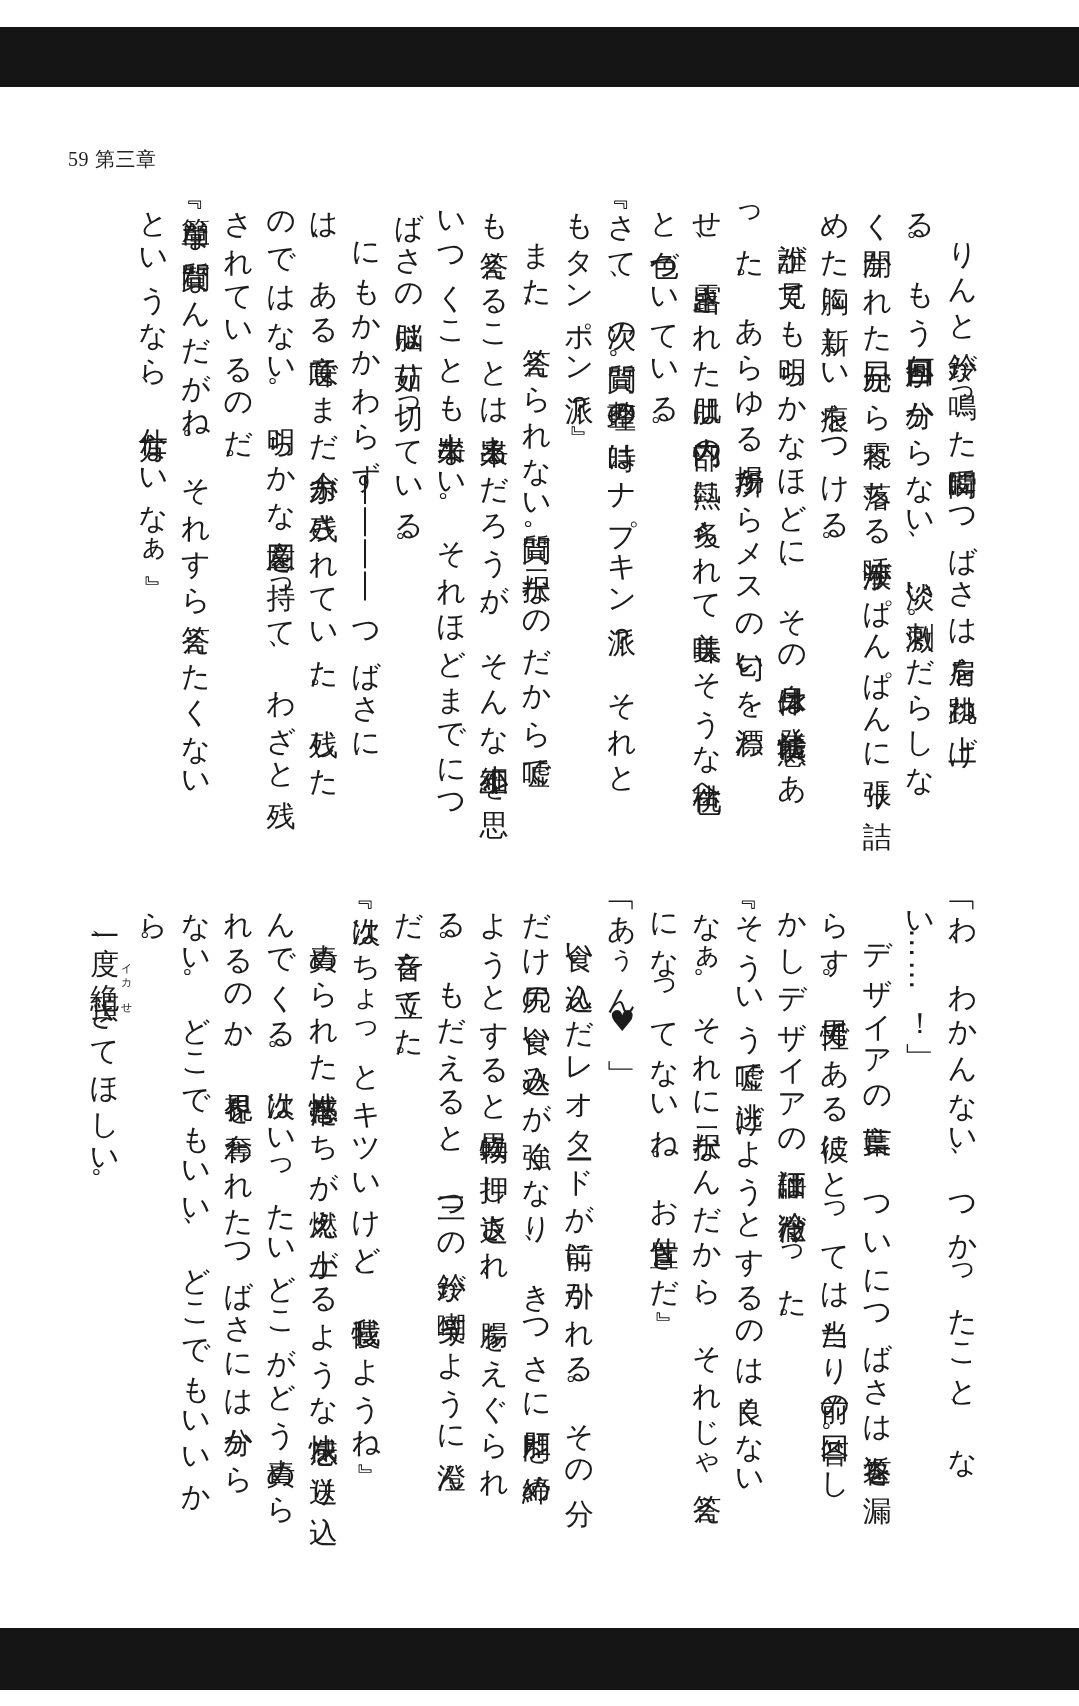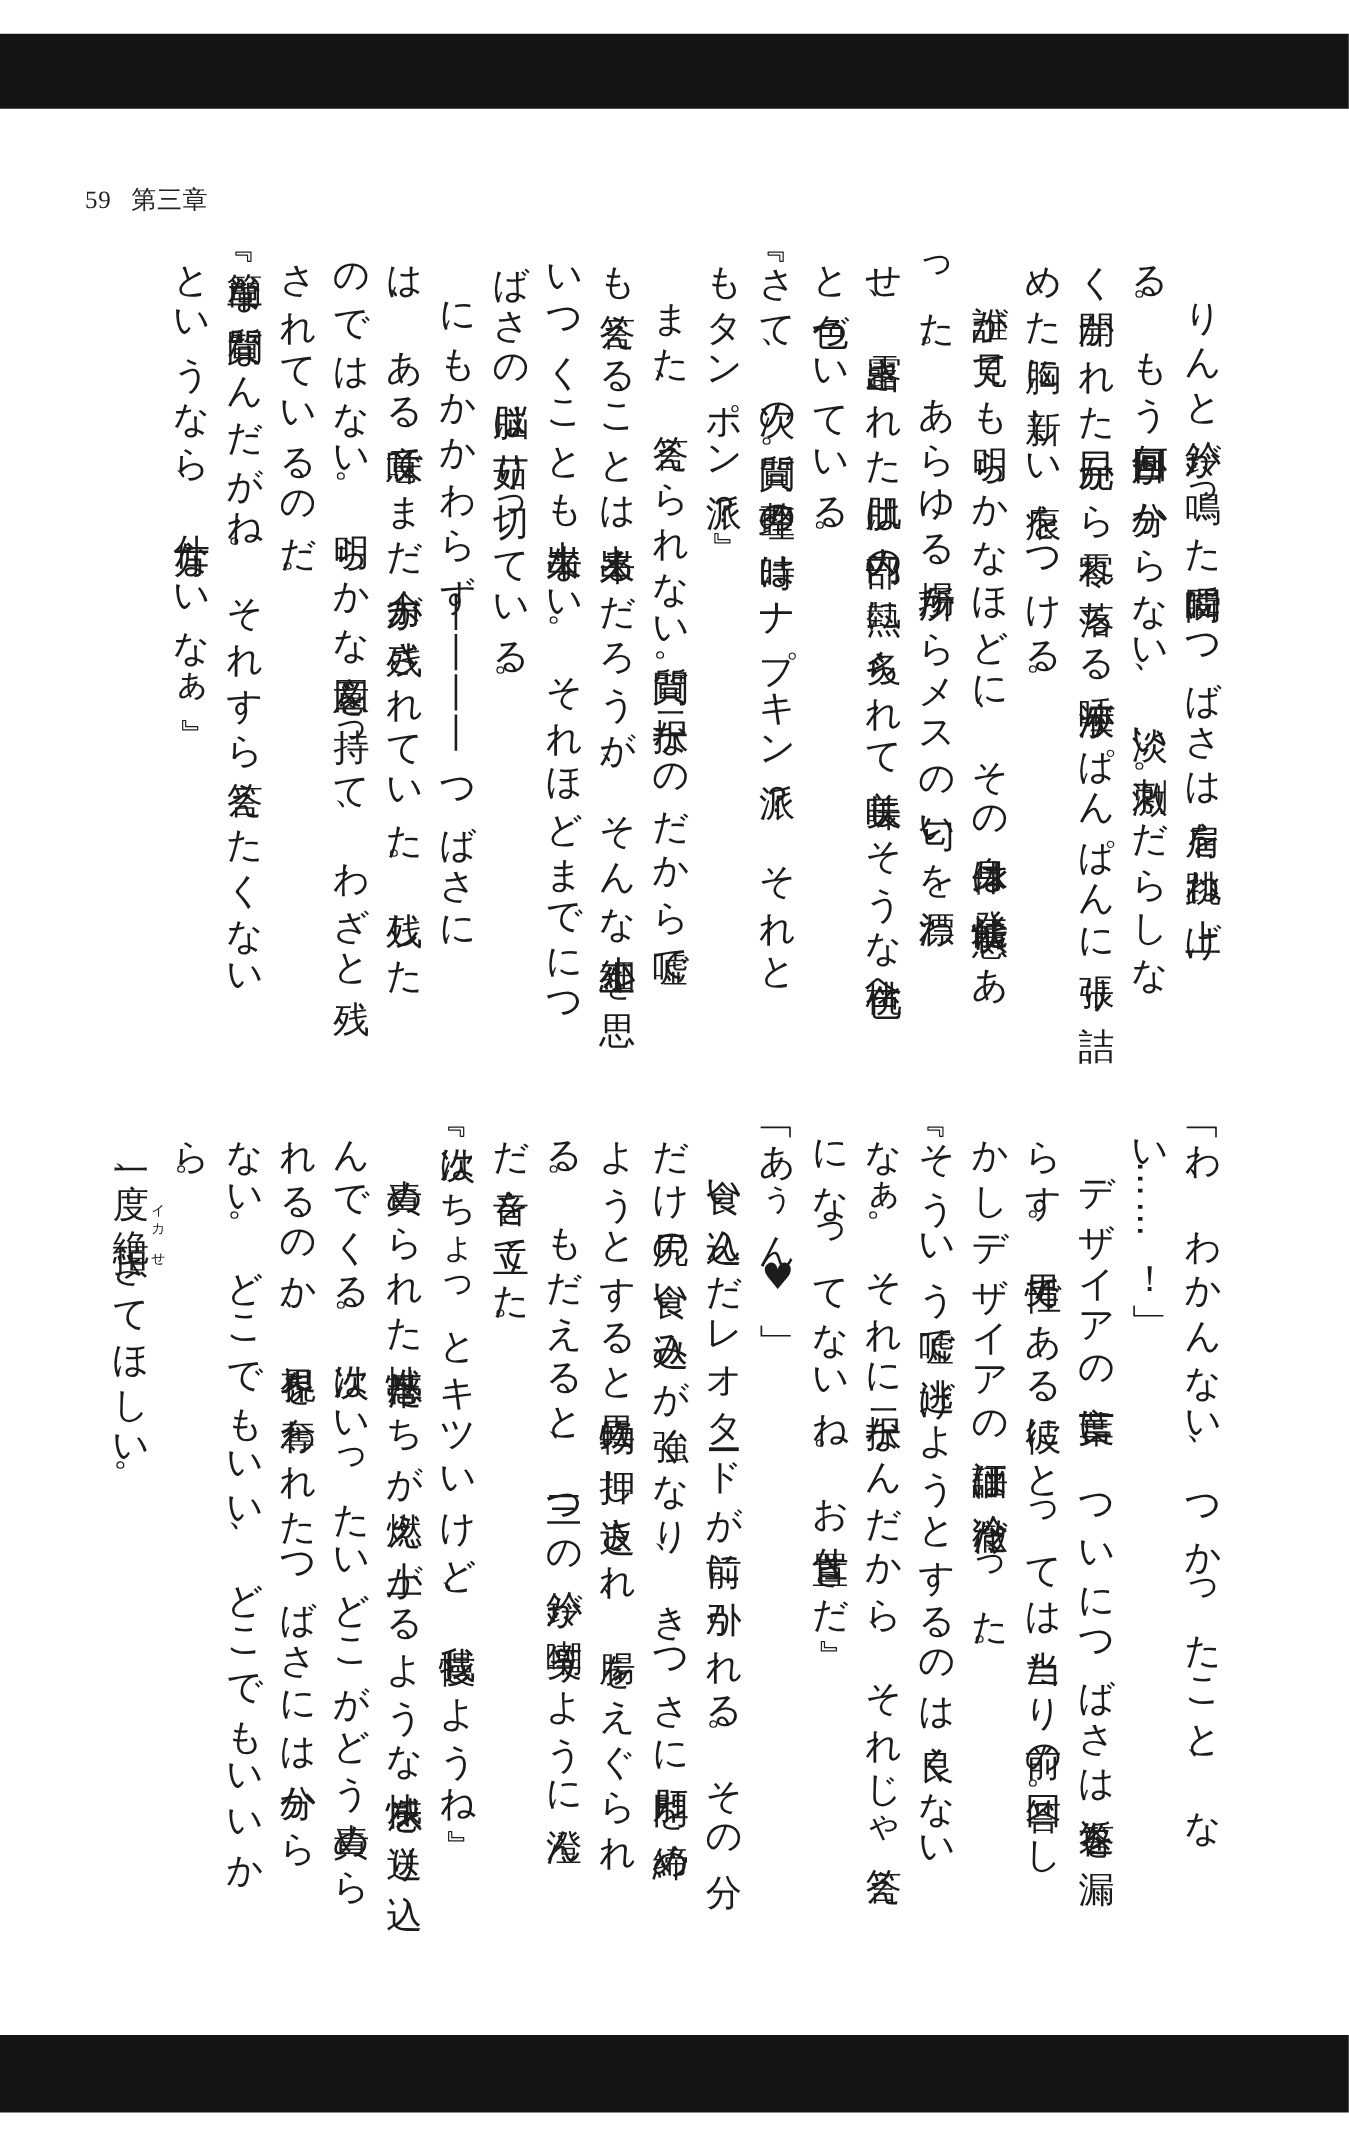--- a/index.html
+++ b/index.html
@@ -27,21 +27,21 @@
     .running-head {
       position: absolute;
       left: 68px;
       top: 146px;
       font-family: "Liberation Serif", "DejaVu Serif", serif;
       font-size: 20px;
       color: #222;
       letter-spacing: 0.5px;
       white-space: nowrap;
     }
-    .running-head .page-num { margin-right: 16px; }
+    .running-head .page-num { margin-right: 6px; }
 
     .text-block {
       position: absolute;
       writing-mode: vertical-rl;
       -webkit-writing-mode: vertical-rl;
       font-family: "DejaVu Sans", "Liberation Sans", sans-serif;
       font-size: 29px;
       line-height: 42.6px;
       letter-spacing: 3.2px;
       color: #1c1c1c;

